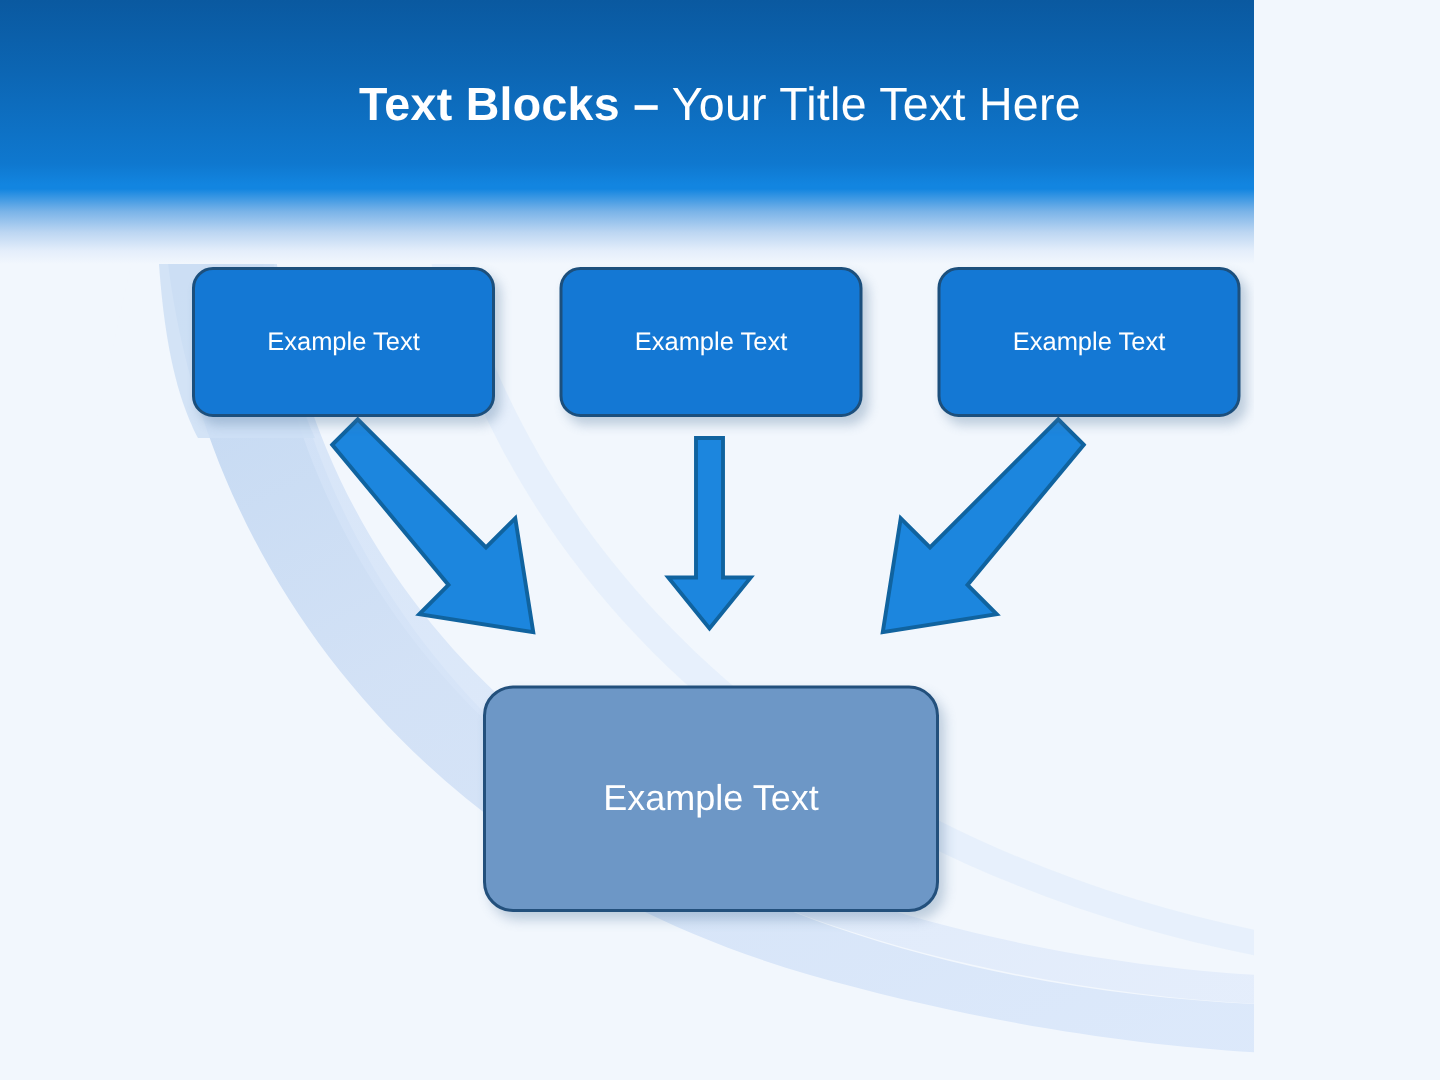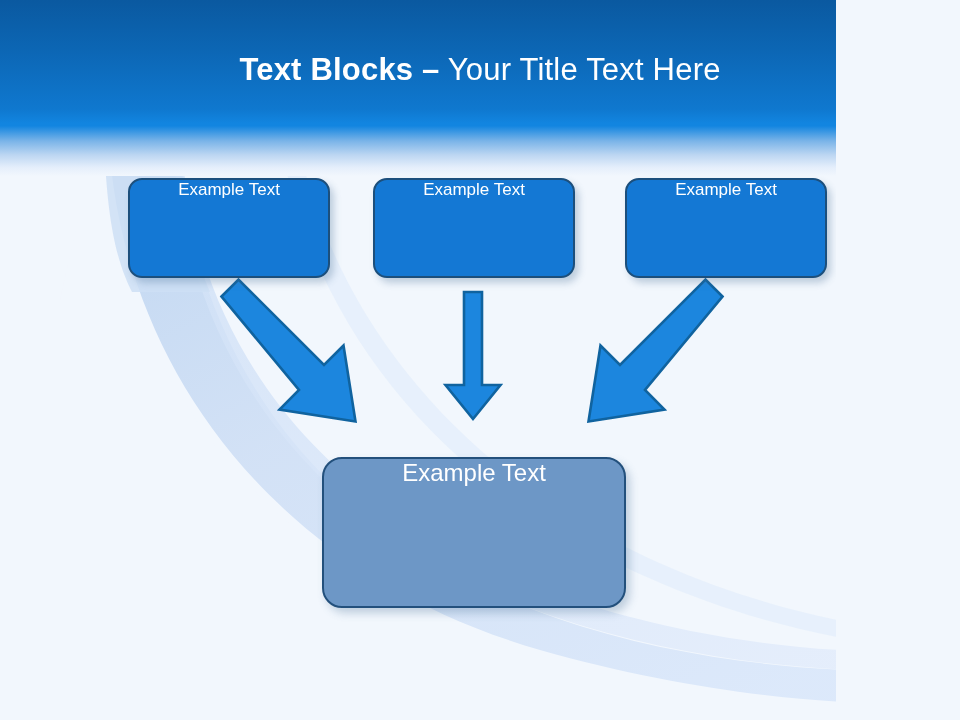--- a/index.html
+++ b/index.html
@@ -64,21 +64,21 @@
   #page-title .t-strong { font-weight: bold; }
   #page-title .t-light  { font-weight: normal; }
 
   
   .node-box {
     position: absolute;
     box-sizing: border-box;
     border: 2px solid #1c4f7c;
     border-radius: 15px;
     display: flex;
-    align-items: flex-start;
+    align-items: center;
     justify-content: center;
     color: #ffffff;
     text-align: center;
     box-shadow: 4px 5px 7px rgba(70,110,150,0.30);
     z-index: 4;
   }
   .node-top {
     width: 202px;
     height: 100px;
     background: #1478d4;

